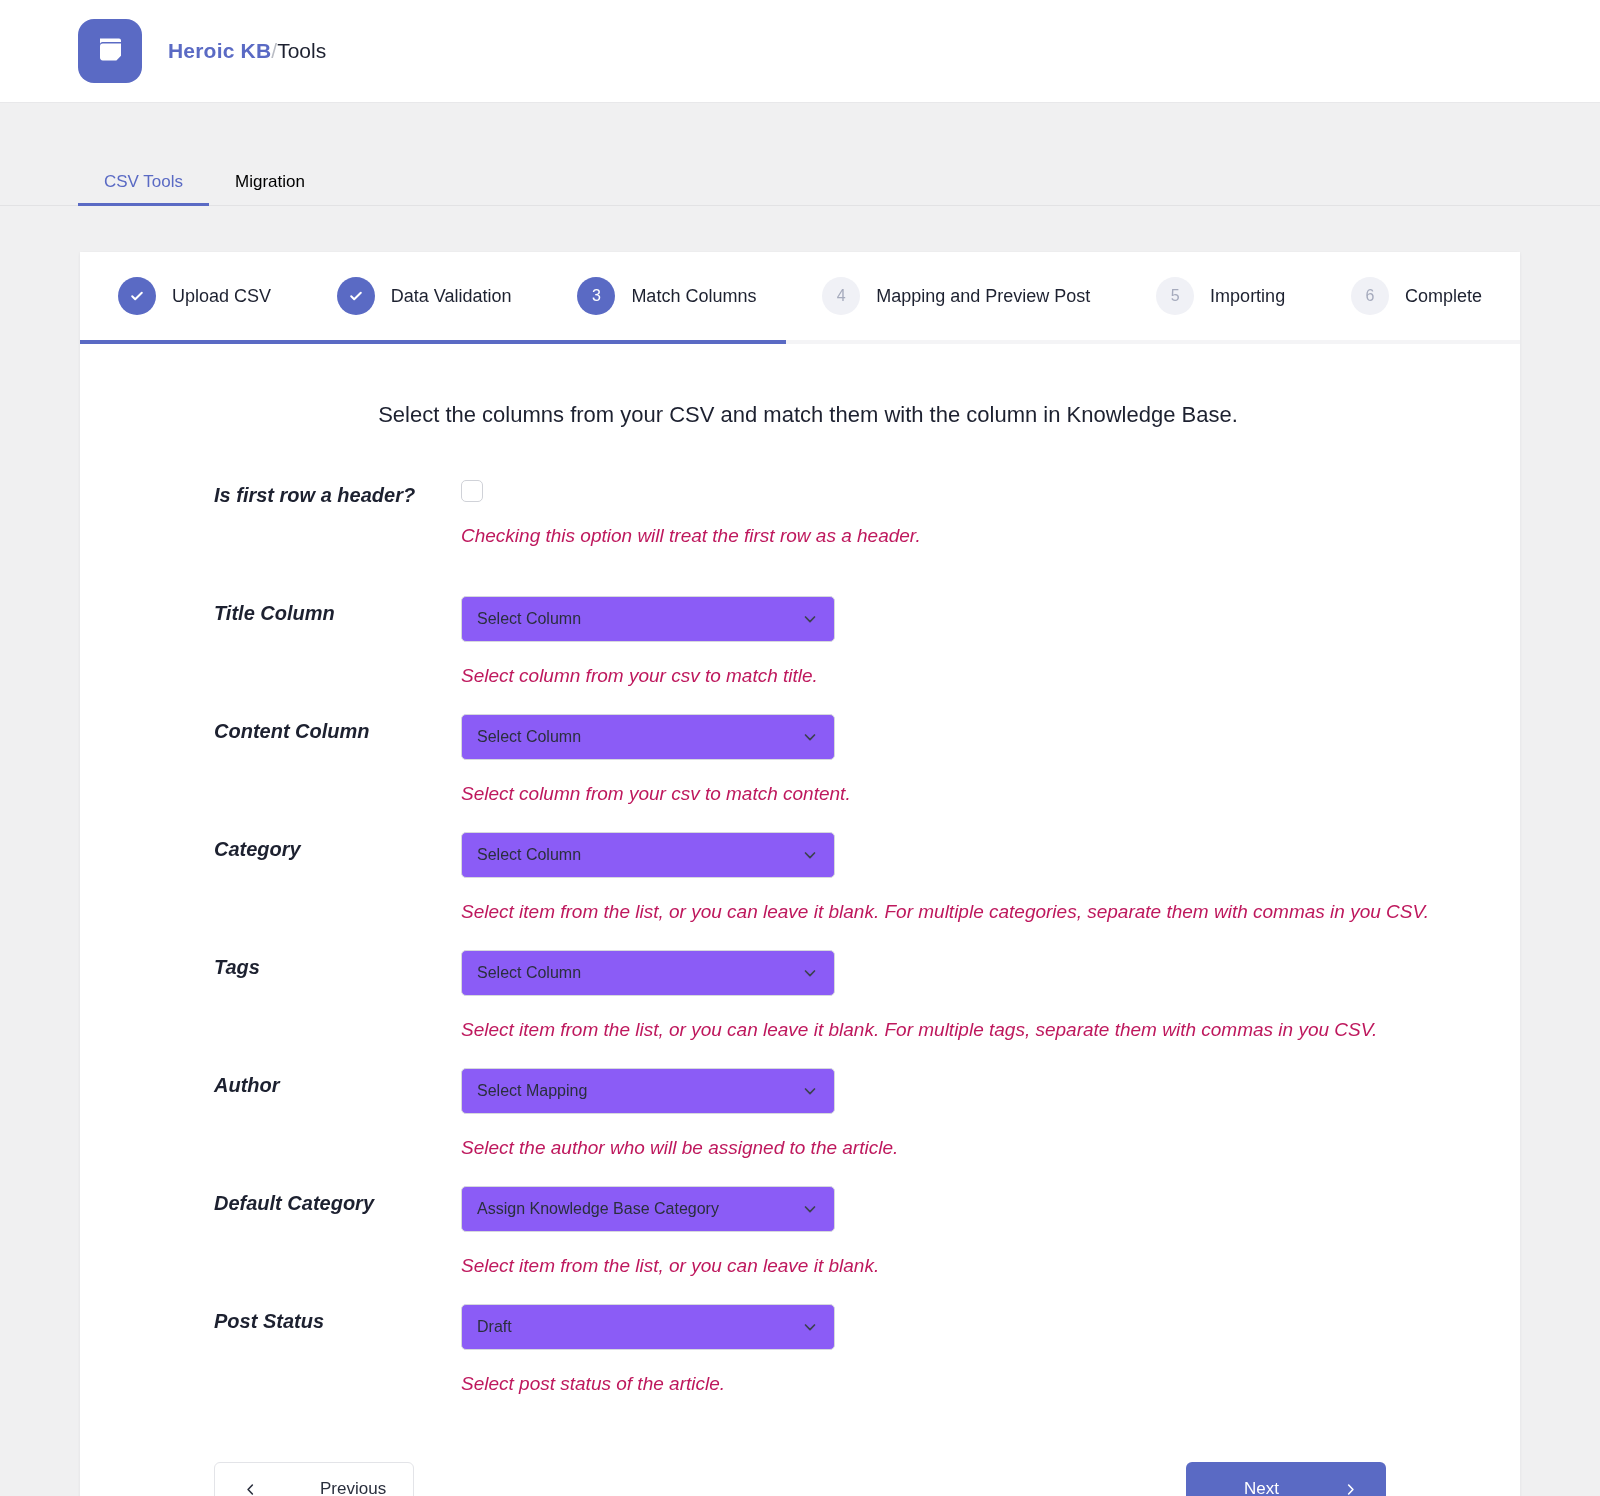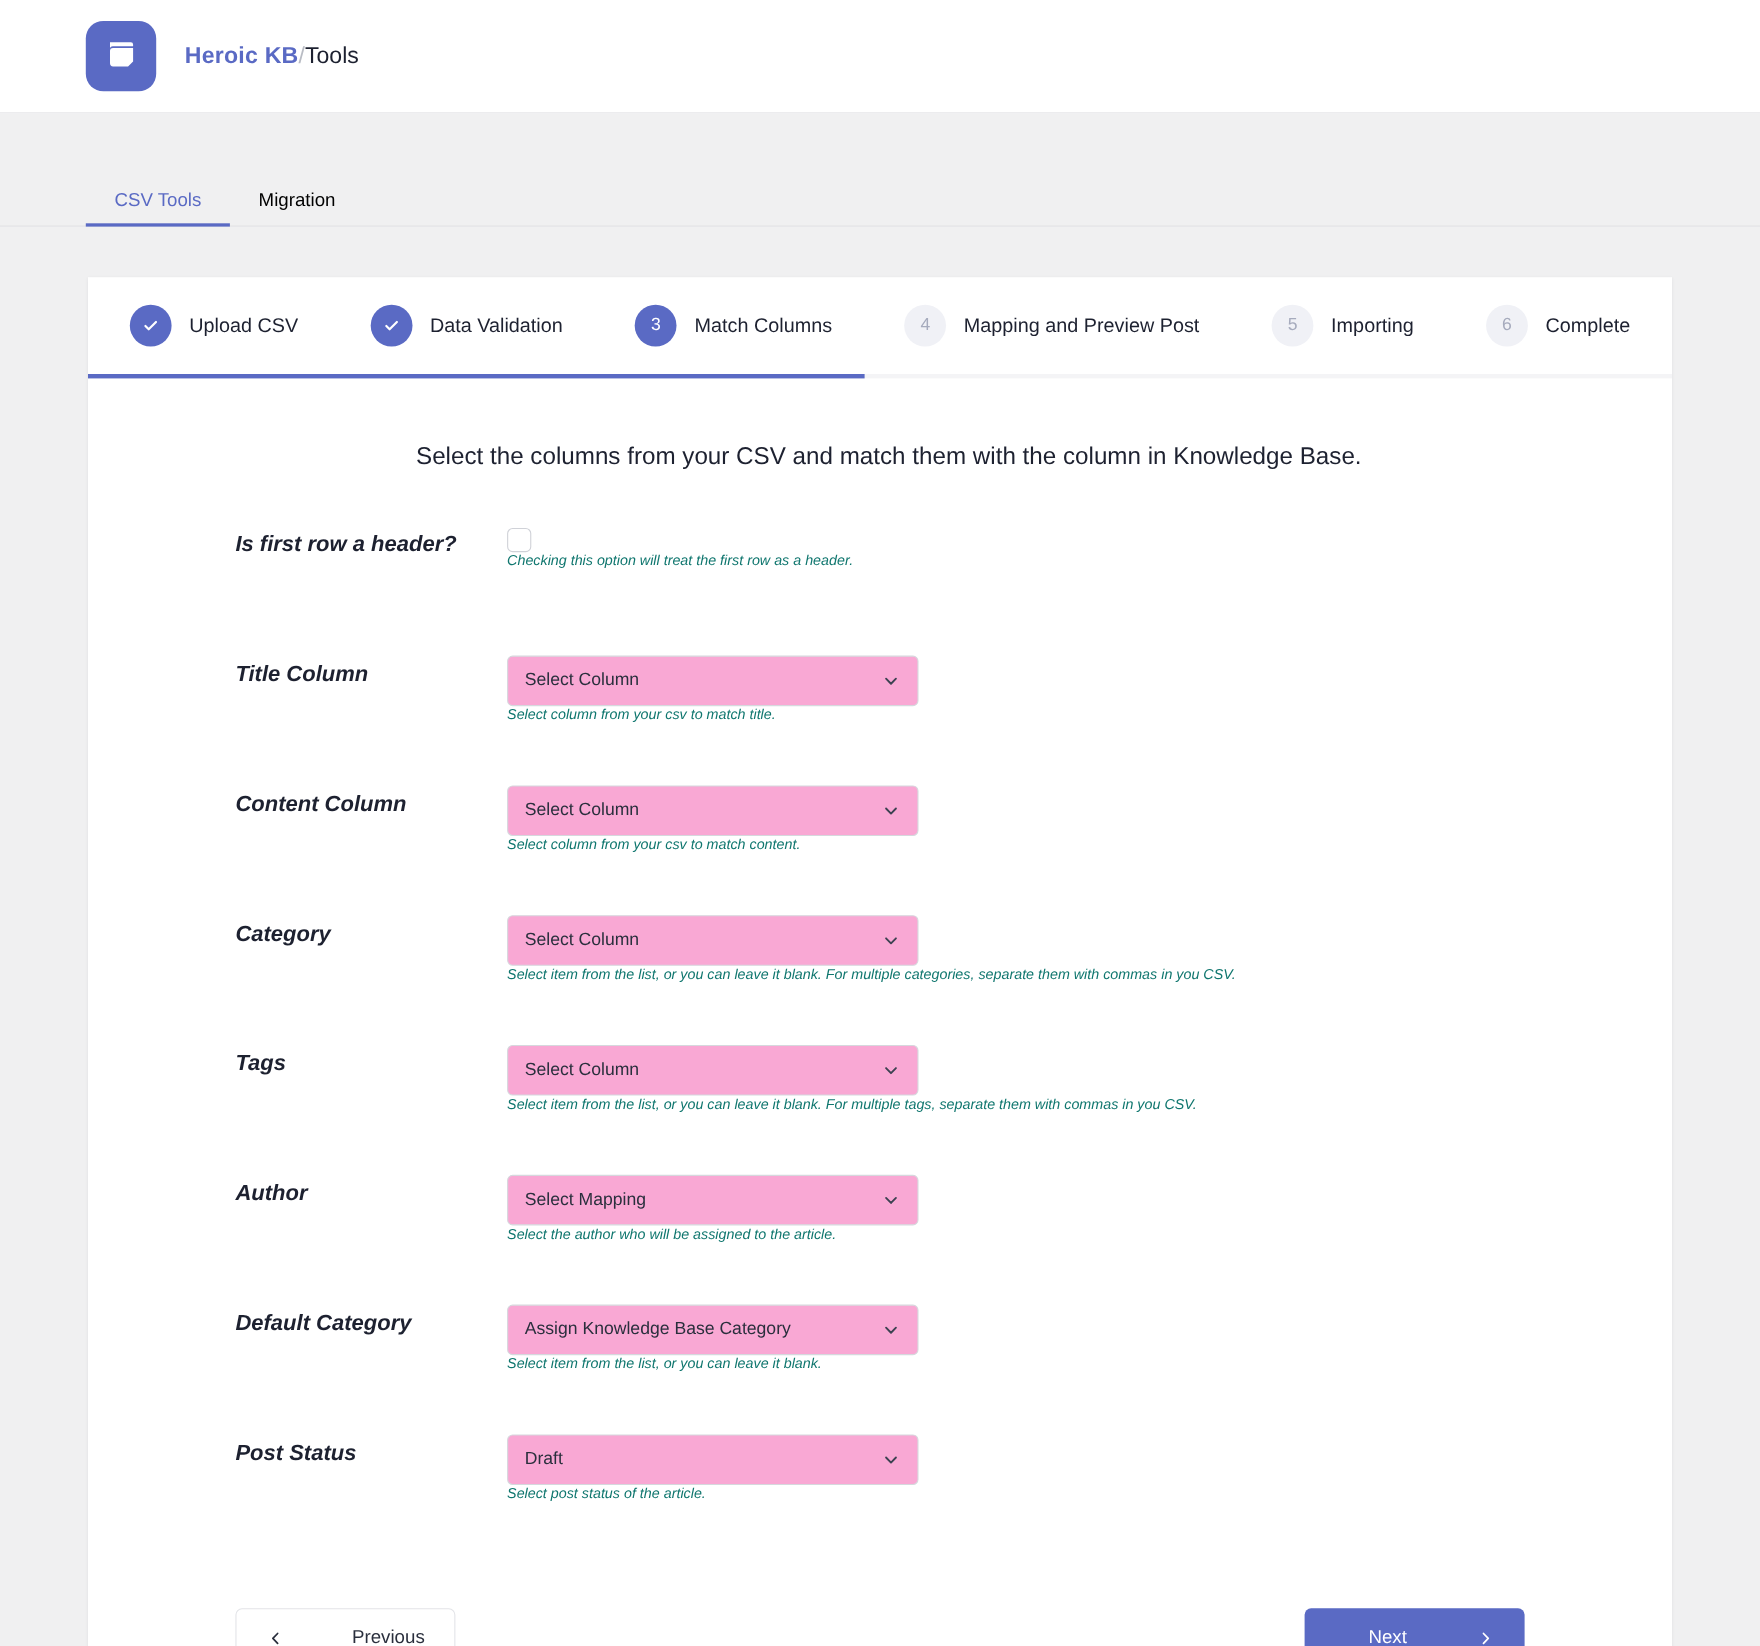--- a/index.html
+++ b/index.html
@@ -151,37 +151,37 @@
     padding-top: 6px;
     font-style: italic;
   }
   .form-field { flex: 1; }
 
   .select-box {
     width: 374px;
     height: 46px;
     border: 1px solid #d6d8dd;
     border-radius: 5px;
-    background: #f9a8d4;
+    background: #8b5cf6;
     display: flex;
     align-items: center;
     justify-content: space-between;
     padding: 0 16px 0 15px;
     font-size: 16px;
     color: #2a2f3d;
     cursor: pointer;
   }
   .chevron { color: #3c4251; flex: none; margin-left: 10px; }
   .chevron svg { display: block; }
 
   .help-text {
-    font-size: 13px;
+    font-size: 19px;
     font-style: italic;
-    color: #0f766e;
-    margin-top: 0;
+    color: #be185d;
+    margin-top: 22px;
     line-height: 1.3;
   }
 
   .checkbox {
     width: 22px; height: 22px;
     border: 1px solid #d0d2d8;
     border-radius: 5px;
     background: #fff;
     cursor: pointer;
     margin-top: 2px;

